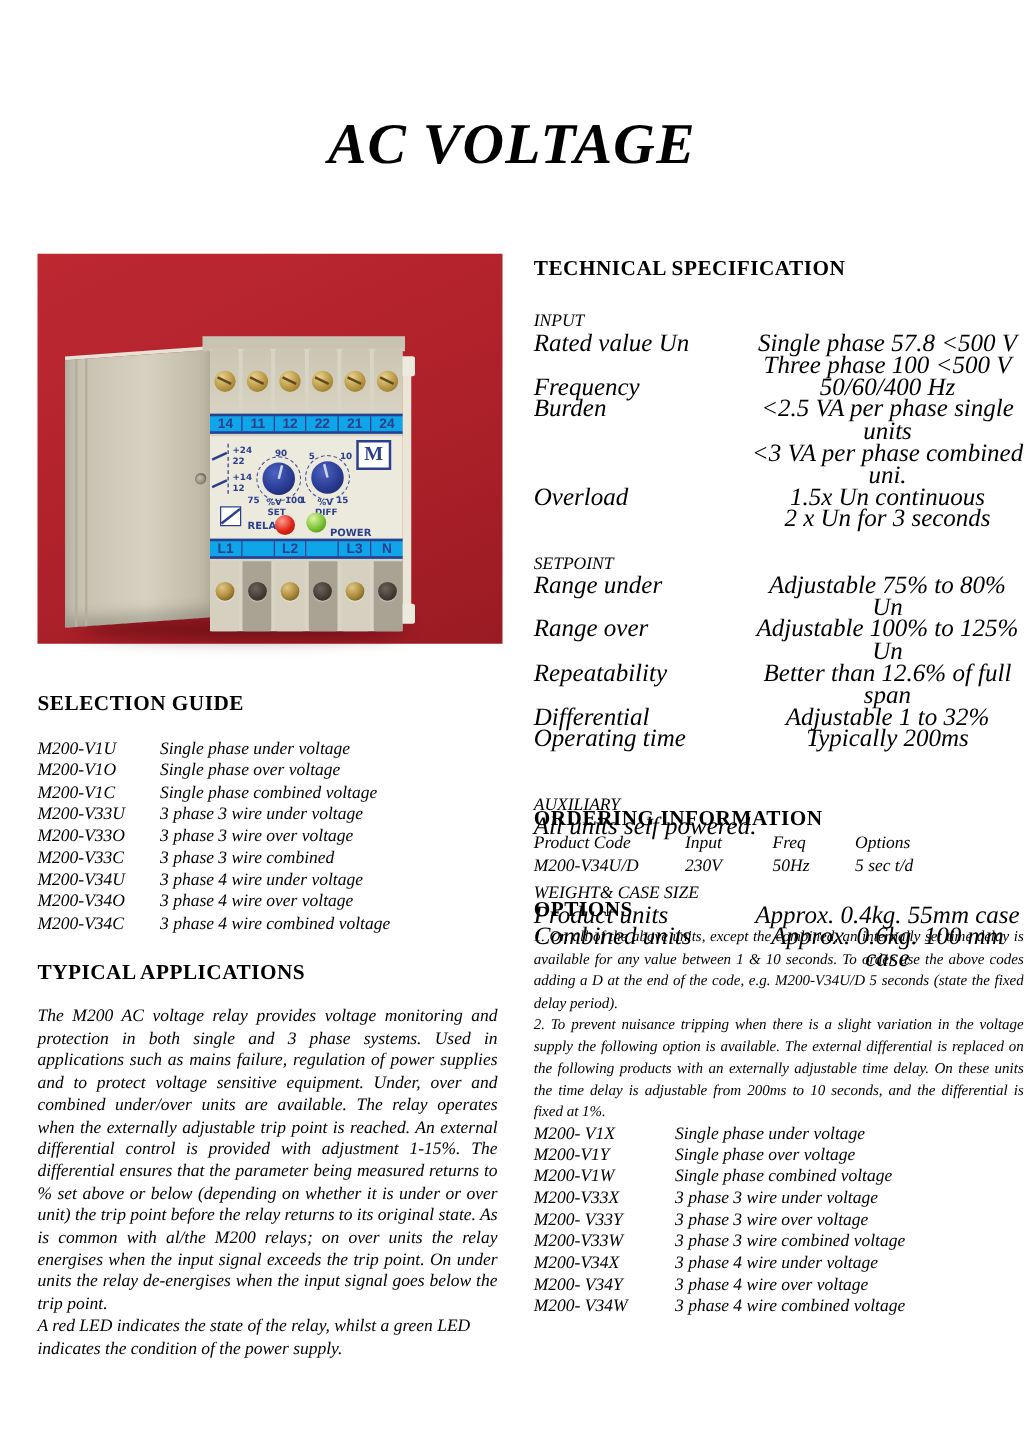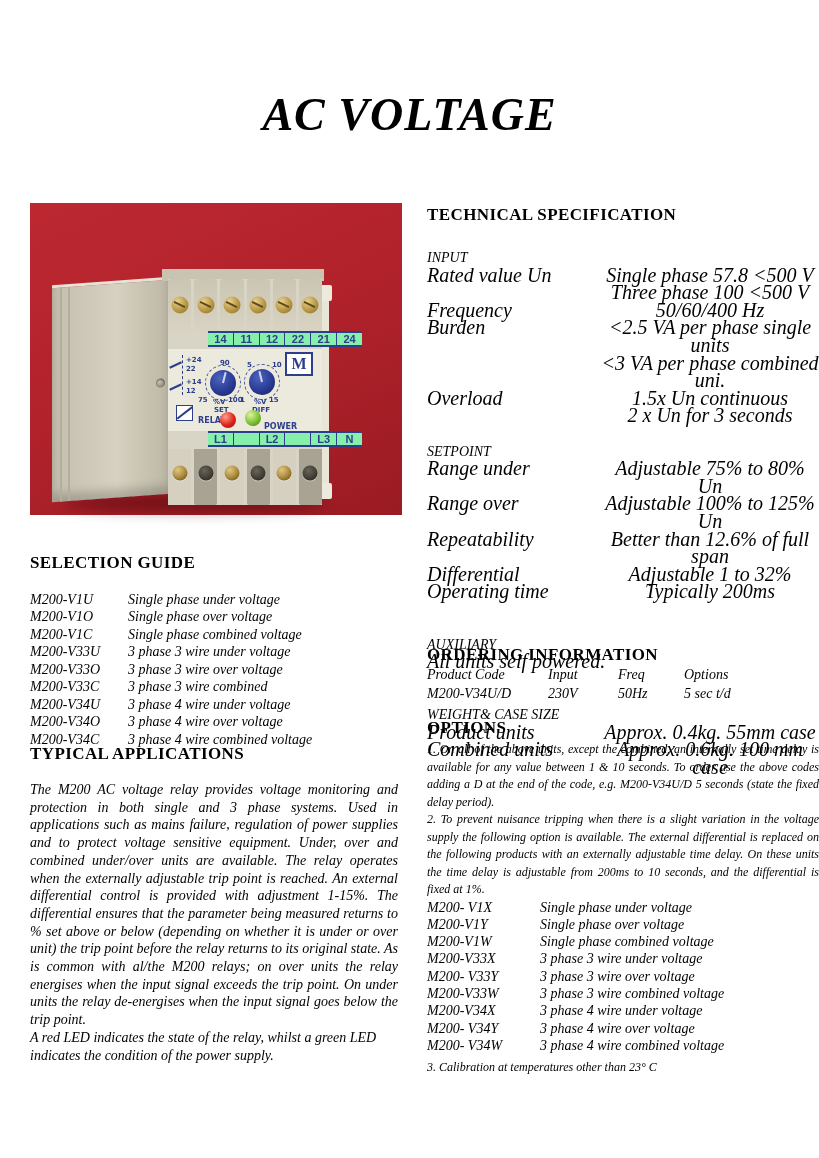--- a/index.html
+++ b/index.html
@@ -16,21 +16,21 @@
   .h2{
     font-size:17px; font-weight:bold; letter-spacing:.4px; line-height:20px; margin:0;
     font-family:"Liberation Serif", serif;
   }
   .it{font-style:italic;}
   
   .sel-block{position:absolute; left:30px; top:553px; width:372px;}
   .sel-list{margin-top:18px;}
   .selrow{display:flex; line-height:17.45px; font-size:14px; font-style:italic;}
   .selcode{width:98px; flex:none;}
-  .app-block{position:absolute; left:30px; top:744px; width:368px;}
+  .app-block{position:absolute; left:30px; top:768px; width:368px;}
   .app-block p{margin:0; font-size:14px; font-style:italic; line-height:17.7px;}
   .app-block p.jst{text-align:justify;}
   .app-block .h2{margin-bottom:17px;}
   
   .spec-block{position:absolute; left:427px; top:205px; width:392px;}
   .spec-body{margin-top:24px;}
   .sec-title{line-height:17.6px; font-size:14px;}
   .mt1{margin-top:17.6px;} .mt2{margin-top:35px;}
   .srow{display:flex; line-height:17.6px; font-size:20px; font-style:italic;}
   .slab{width:174px; flex:none;}
@@ -71,22 +71,22 @@
   .termb.dark{background:#a8a393;}
   .screw{position:absolute; left:50%; top:26px; transform:translate(-50%,-50%);
     width:17px; height:17px; border-radius:50%;
     background:radial-gradient(circle at 35% 30%, #e9d28d, #b3913f 60%, #8a6c28);}
   .screw:after{content:""; position:absolute; left:2px; top:7px; width:12px; height:2px;
     background:#5e4a1c; transform:rotate(25deg);}
   .hole{position:absolute; left:50%; top:24px; transform:translate(-50%,-50%);
     width:15px; height:15px; border-radius:50%;
     background:radial-gradient(circle at 40% 35%, #6a655a, #38342c 70%); box-shadow:0 1px 1px rgba(255,255,255,.4);}
   .hole.gold{background:radial-gradient(circle at 35% 30%, #e0c783, #a8873a 55%, #58430f);}
-  .label-strip{position:absolute; left:0; width:154px; height:16px; background:#86efac;
-    border-top:2px solid #2c3e8c; border-bottom:2px solid #2c3e8c; display:flex; box-sizing:border-box;margin-left:40px;}
+  .label-strip{position:absolute; left:0; width:154px; height:16px; background:#0ea5e9;
+    border-top:2px solid #2c3e8c; border-bottom:2px solid #2c3e8c; display:flex; box-sizing:border-box;}
   .label-strip.s1{top:52px;} .label-strip.s2{top:152px;}
   .lcell{flex:1; border-right:1.5px solid #2c3e8c; color:#2c3e8c; font-weight:bold; font-size:11px;
     display:flex; align-items:center; justify-content:center; font-family:"Liberation Sans", sans-serif;}
   .lcell:last-child{border-right:none;}
   .panel{position:absolute; left:0; top:70px; width:154px; height:82px; background:#ece9dd;}
   .mlogo{position:absolute; right:9px; top:3px; width:24px; height:20px; background:#fff;
     border:2px solid #2c3e8c; color:#2c3e8c; font-weight:bold; font-size:16px; line-height:19px;
     text-align:center; font-family:"Liberation Serif", serif;}
   .knob{position:absolute; width:26px; height:26px; border-radius:50%;
     background:radial-gradient(circle at 38% 32%, #4d63c0, #2a3c94 55%, #17215c);}
@@ -392,16 +392,15 @@
         <span>3 phase 4 wire under voltage</span>
       </div>
     <div class="oprow">
         <span class="opcode">M200- V34Y</span>
         <span>3 phase 4 wire over voltage</span>
       </div>
     <div class="oprow">
         <span class="opcode">M200- V34W</span>
         <span>3 phase 4 wire combined voltage</span>
       </div>
-    <p class="item3">3. Calibration at temperatures other than 23° C</p>
   </div>
 
 </div>
 
 </body></html>

